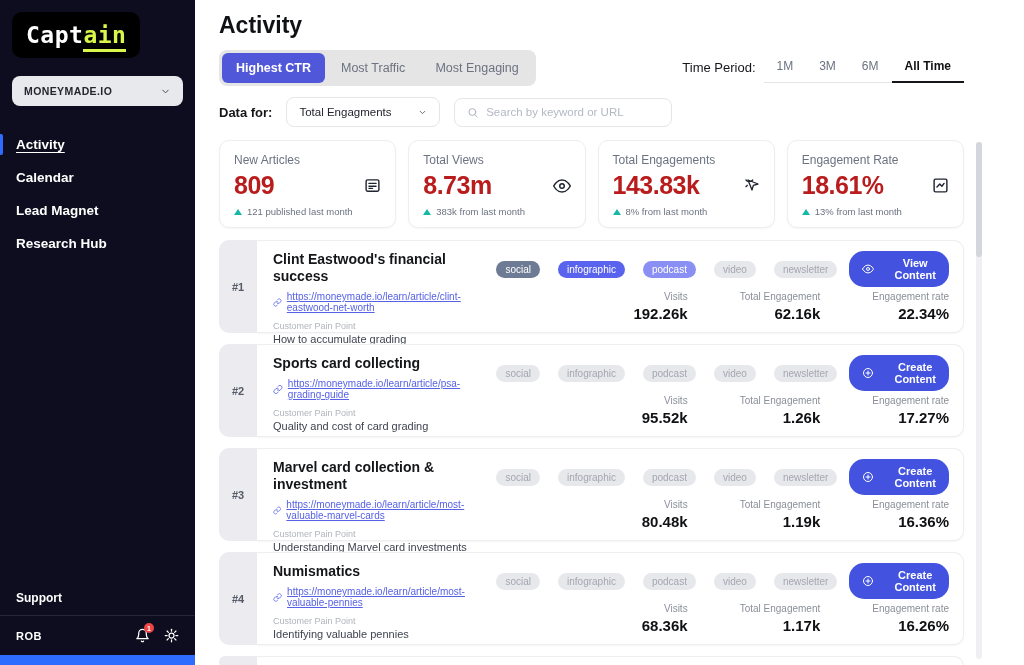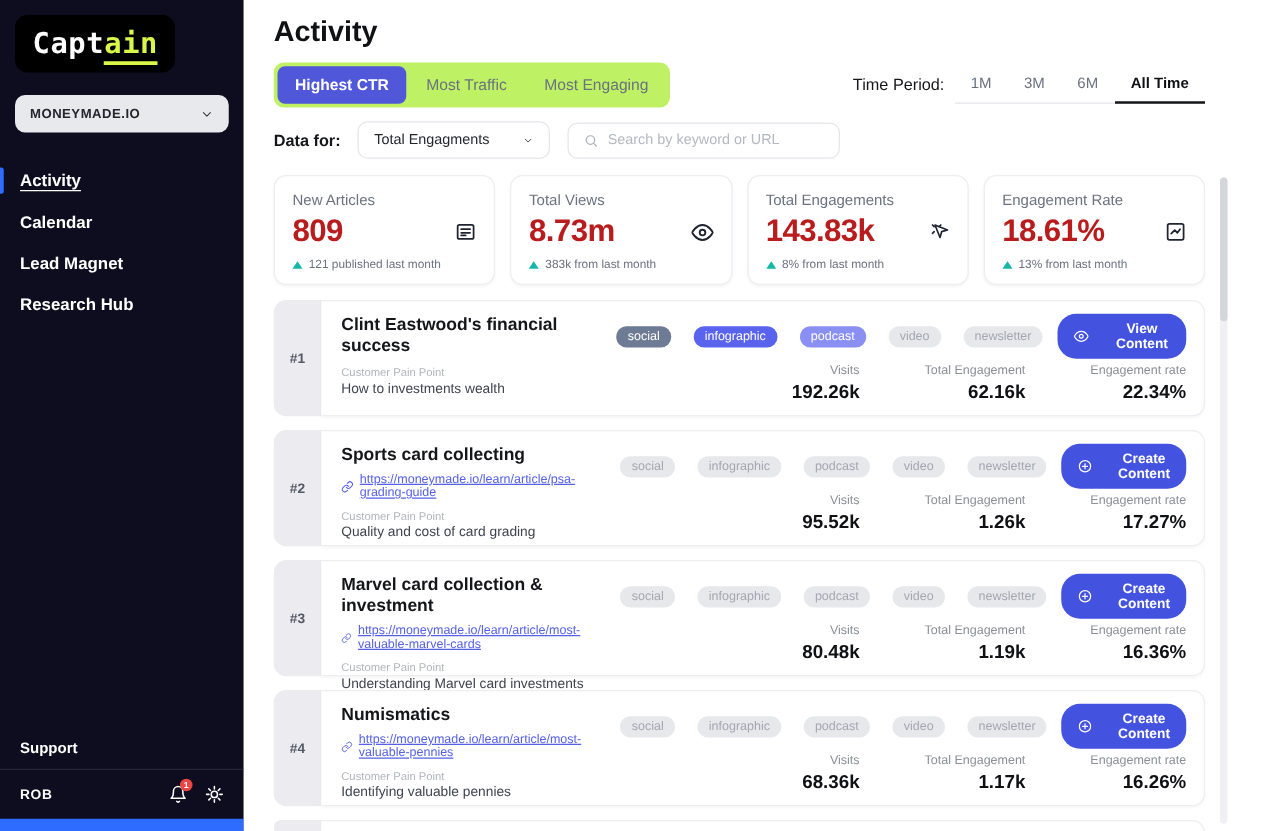--- a/index.html
+++ b/index.html
@@ -25,21 +25,21 @@
   .user-name { font-size:11px; font-weight:bold; letter-spacing:0.5px; cursor:pointer; }
   .footer-icons { display:flex; align-items:center; gap:14px; }
   .bell-wrap { position:relative; display:inline-flex; cursor:pointer; }
   .badge { position:absolute; top:-5px; right:-4px; background:var(--badge,#ef4444); color:#fff; font-size:7px; font-weight:bold; min-width:10px; height:10px; border-radius:5px; display:flex; align-items:center; justify-content:center; padding:0 2px; }
   .bottom-bar { height:10px; background:var(--bottomBar,#2e6bff); width:100%; }
 
   
   .main { flex:1; position:relative; padding:10px 46px 0 24px; overflow:hidden; background:#fff; }
   .page-title { font-size:23px; font-weight:bold; line-height:30px; color:#101114; }
   .controls-row { display:flex; align-items:center; justify-content:space-between; margin-top:10px; }
-  .tab-group { background:#bef264; border-radius:8px; padding:3px; display:flex; gap:2px; }
+  .tab-group { background:#e5e5e5; border-radius:8px; padding:3px; display:flex; gap:2px; }
   .tab { border:none; background:transparent; padding:8px 14px; font-size:12.5px; color:#6b7280; border-radius:6px; cursor:pointer; font-family:inherit; }
   .tab.active { background:var(--accent,#5157d9); color:#fff; font-weight:bold; }
   .time-period { display:flex; align-items:flex-end; }
   .tp-label { font-size:13px; color:#15161a; padding-bottom:8px; }
   .tp-options { display:flex; border-bottom:1px solid #e3e5e9; margin-left:8px; }
   .tp-option { padding:6px 13px 8px; font-size:12px; color:#6b7280; cursor:pointer; }
   .tp-option.active { color:#101114; font-weight:bold; border-bottom:2px solid #15161a; margin-bottom:-1px; }
 
   .filter-row { display:flex; align-items:center; gap:14px; margin-top:11px; }
   .data-for { font-size:13px; font-weight:bold; color:#15161a; }
@@ -250,22 +250,29 @@
           </div>
       </div>
     </div>
 
     <div class="article-list">
         <div class="article-row">
     <div class="rank-col">#1</div>
     <div class="article-card">
       <div class="card-left">
         <div class="article-title">Clint Eastwood's financial success</div>
+        <div class="article-link-row">
+          <svg class="ic" width="11" height="11" viewBox="0 0 24 24">
+                  <path d="M10 13a5 5 0 0 0 7.54.54l3-3a5 5 0 0 0-7.07-7.07l-1.72 1.71"></path>
+                  <path d="M14 11a5 5 0 0 0-7.54-.54l-3 3a5 5 0 0 0 7.07 7.07l1.71-1.71"></path>
+                </svg>
+          <span class="article-url">https://moneymade.io/learn/article/clint-eastwood-net-worth</span>
+        </div>
         <div class="pain-label">Customer Pain Point</div>
-        <div class="pain-text">How to investments wealth</div>
+        <div class="pain-text">How to accumulate grading</div>
       </div>
       <div class="card-right">
         <div class="tags-btn-row">
           <div class="tags-row">
                   <span class="tag tag-slate">social</span>
                   <span class="tag tag-indigo">infographic</span>
                   <span class="tag tag-indigo-light">podcast</span>
                   <span class="tag tag-muted">video</span>
                   <span class="tag tag-muted">newsletter</span>
                 </div>

